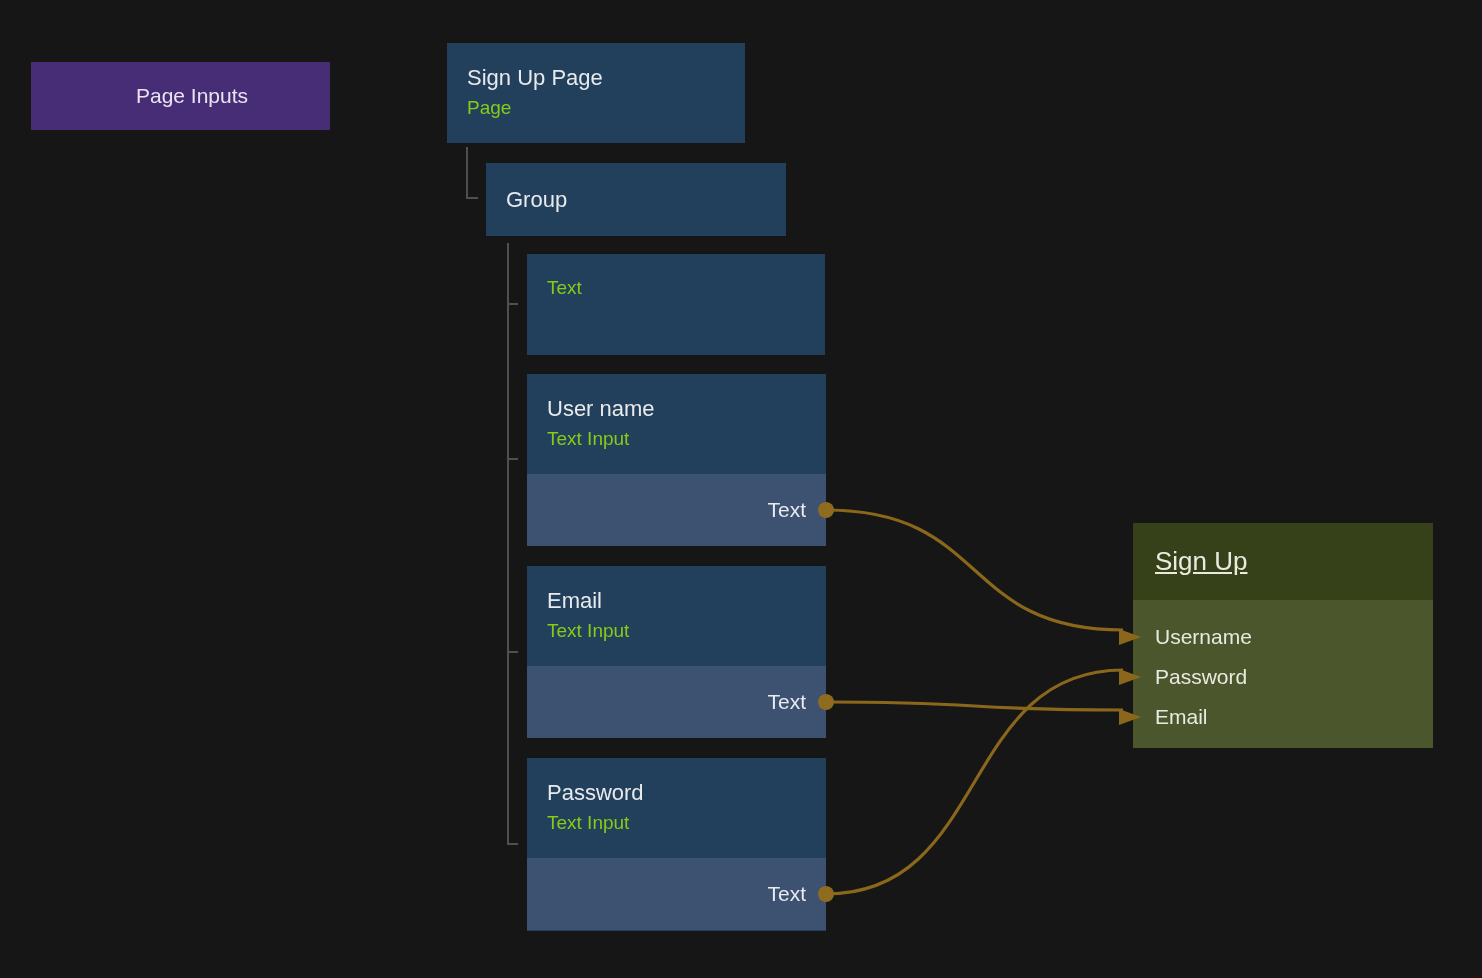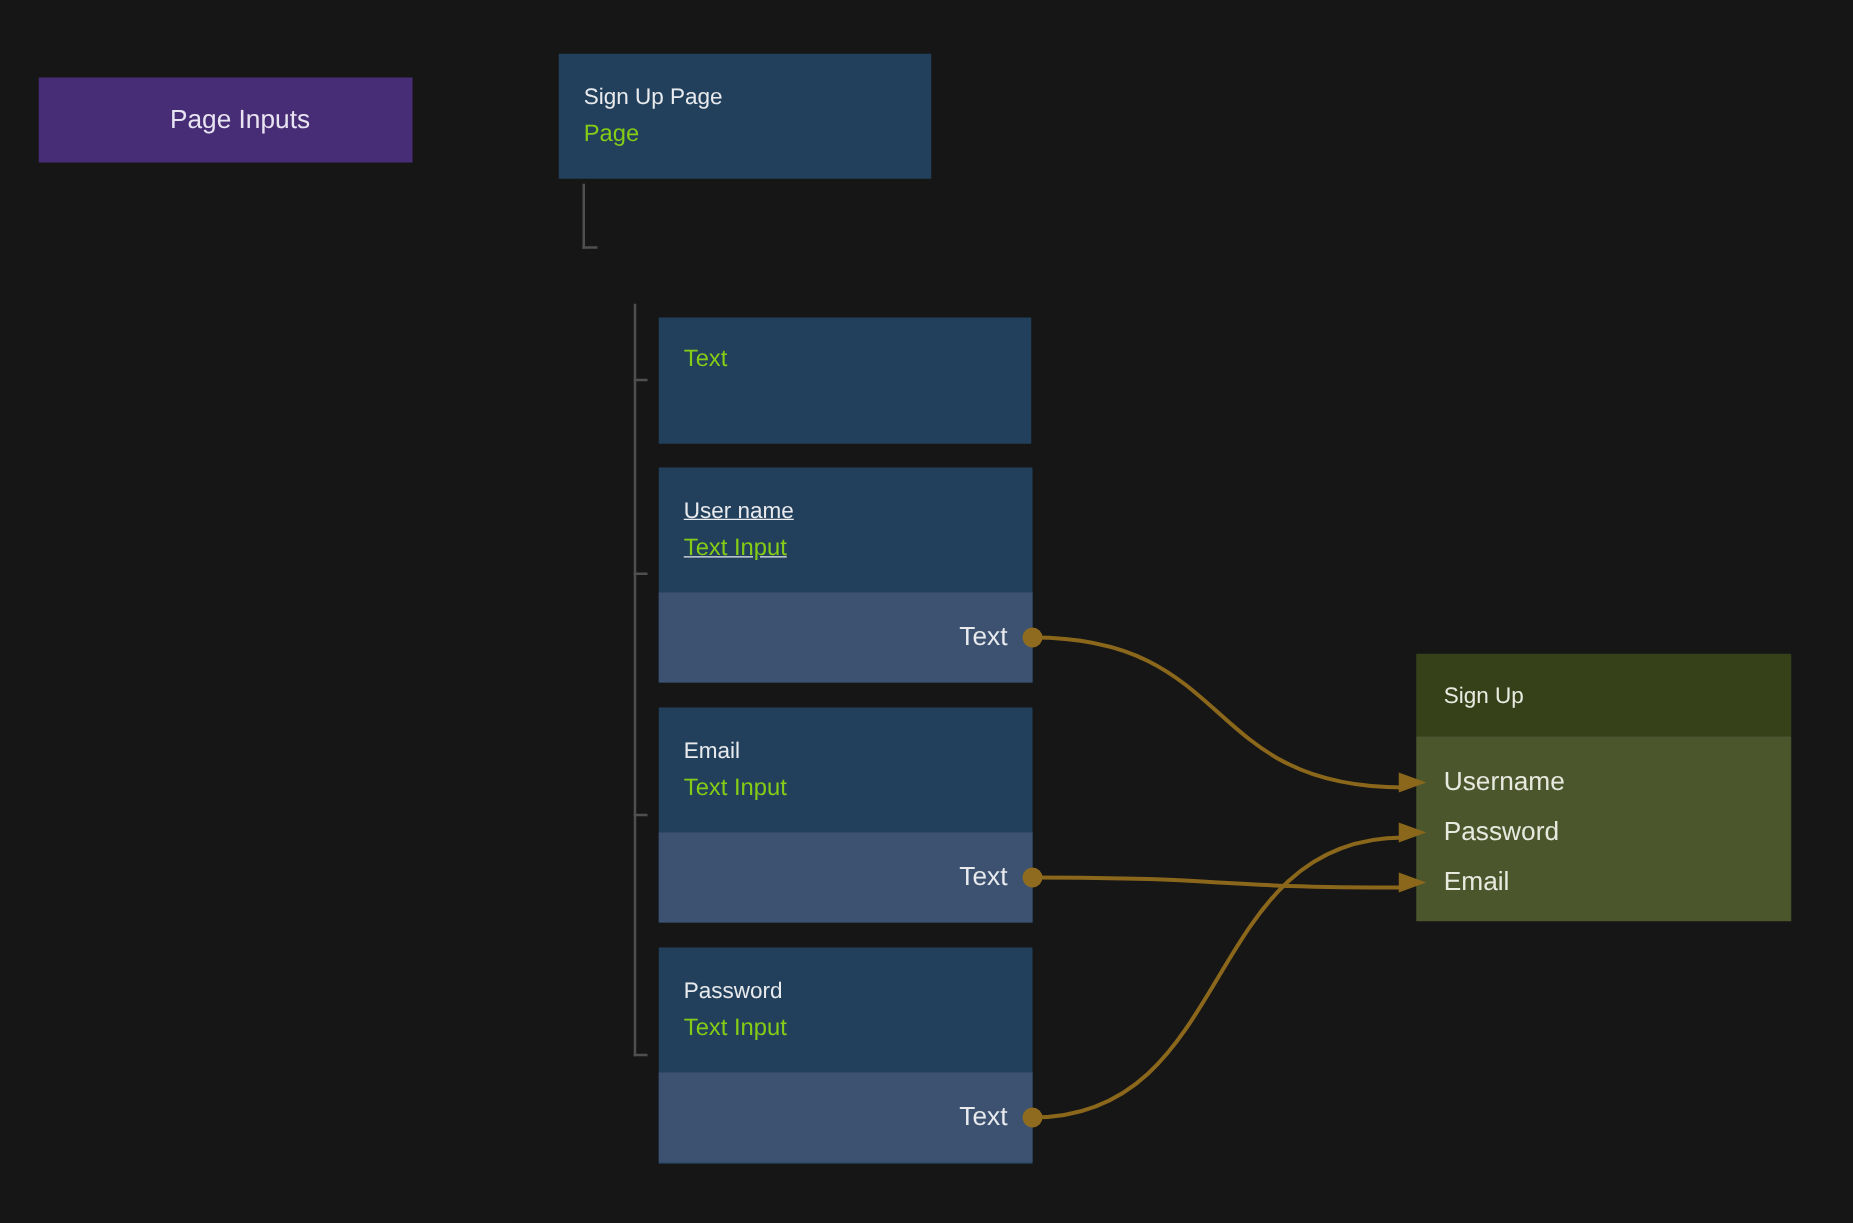--- a/index.html
+++ b/index.html
@@ -30,21 +30,21 @@
   
   .node {
     position: absolute;
     background: #22405C;
     color: #E8EAED;
   }
   .node .hdr {
     padding: 19px 20px 0 20px;
   }
   .node .title {
-    font-size: 18px;
+    font-size: 22px;
     line-height: 31px;
     color: #E8EAED;
     white-space: nowrap;
   }
   .node .subtitle {
     font-size: 19px;
     line-height: 30px;
     color: #84cc16;
     white-space: nowrap;
   }
@@ -80,26 +80,27 @@
     background: #4F4F4F;
   }
 
   
   .signup-node {
     position: absolute;
     left: 1133px; top: 523px;
     width: 300px; height: 222px;
   }
   .signup-hdr {
-    height: 66px;
+    height: 77px;
     background: #36411A;
     color: #E9EBE0;
-    font-size: 18px;
+    font-size: 26px;
     display: flex; align-items: center;
     padding-left: 22px;
+    text-decoration: underline;
   }
   .signup-body {
     height: 148px;
     background: #4C562C;
     position: relative;
   }
   .signup-row {
     position: absolute;
     left: 0; right: 0;
     height: 40px;
@@ -149,28 +150,31 @@
   <div class="tline" style="left:507px; top:651px; width:11px; height:2px;"></div>
   <div class="tline" style="left:507px; top:843px; width:11px; height:2px;"></div>
 
   <div class="node" style="left:447px; top:43px; width:298px; height:100px;">
     <div class="hdr">
       <div class="title">Sign Up Page</div>
       <div class="subtitle">Page</div>
     </div>
   </div>
 
+  <div class="node single" style="left:486px; top:163px; width:300px; height:73px;">
+    <div class="title">Group</div>
+  </div>
 
   <div class="node" style="left:527px; top:254px; width:298px; height:101px;">
     <div class="hdr">
       <div class="subtitle">Text</div>
     </div>
   </div>
 
-  <div class="node" style="left:527px; top:374px; width:299px; height:172px;text-decoration:underline;">
+  <div class="node" style="left:527px; top:374px; width:299px; height:172px;">
     <div class="hdr">
       <div class="title">User name</div>
       <div class="subtitle">Text Input</div>
     </div>
     <div class="port-row" style="top:100px;">
       <span class="port-label">Text</span>
       <span class="port-dot"></span>
     </div>
   </div>
 

